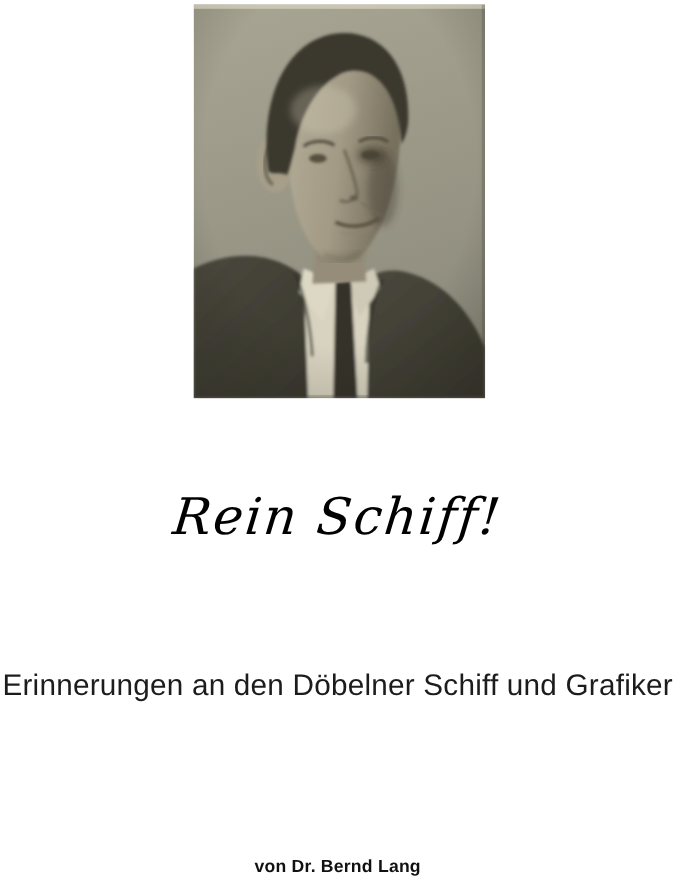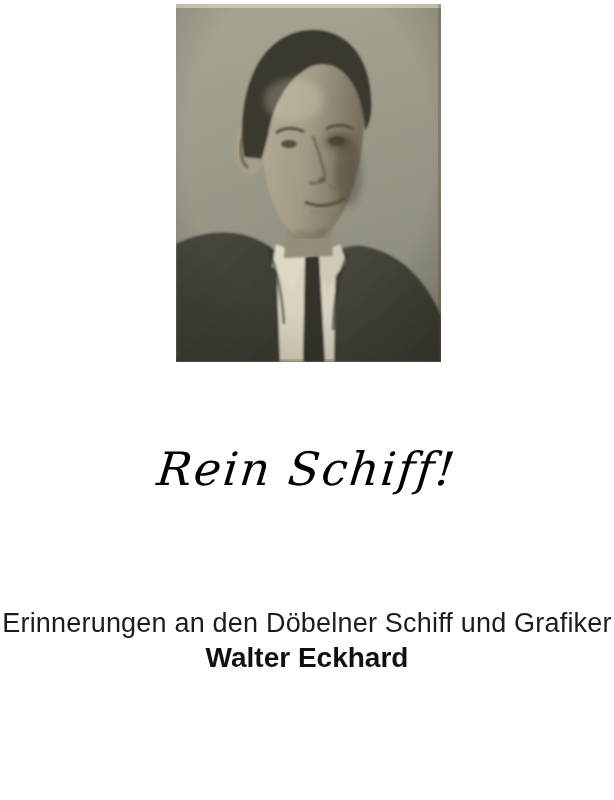--- a/index.html
+++ b/index.html
@@ -187,17 +187,17 @@
         <rect x="262" y="0" width="3" height="358" fill="rgba(60,58,48,0.25)"></rect>
         <rect x="0" y="355" width="265" height="3" fill="rgba(60,58,48,0.22)"></rect>
       </g>
     </svg>
   </div>
 
   <div class="script-title">Rein Schiff!</div>
 
   <div class="title-block">
     <div class="subtitle">Erinnerungen an den Döbelner Schiff und Grafiker</div>
-    <div class="subject-name">Walter Eckhard</div>
   </div>
 
+  <div class="author">von Dr. Bernd Lang</div>
 
 </div>
 
 </body></html>

